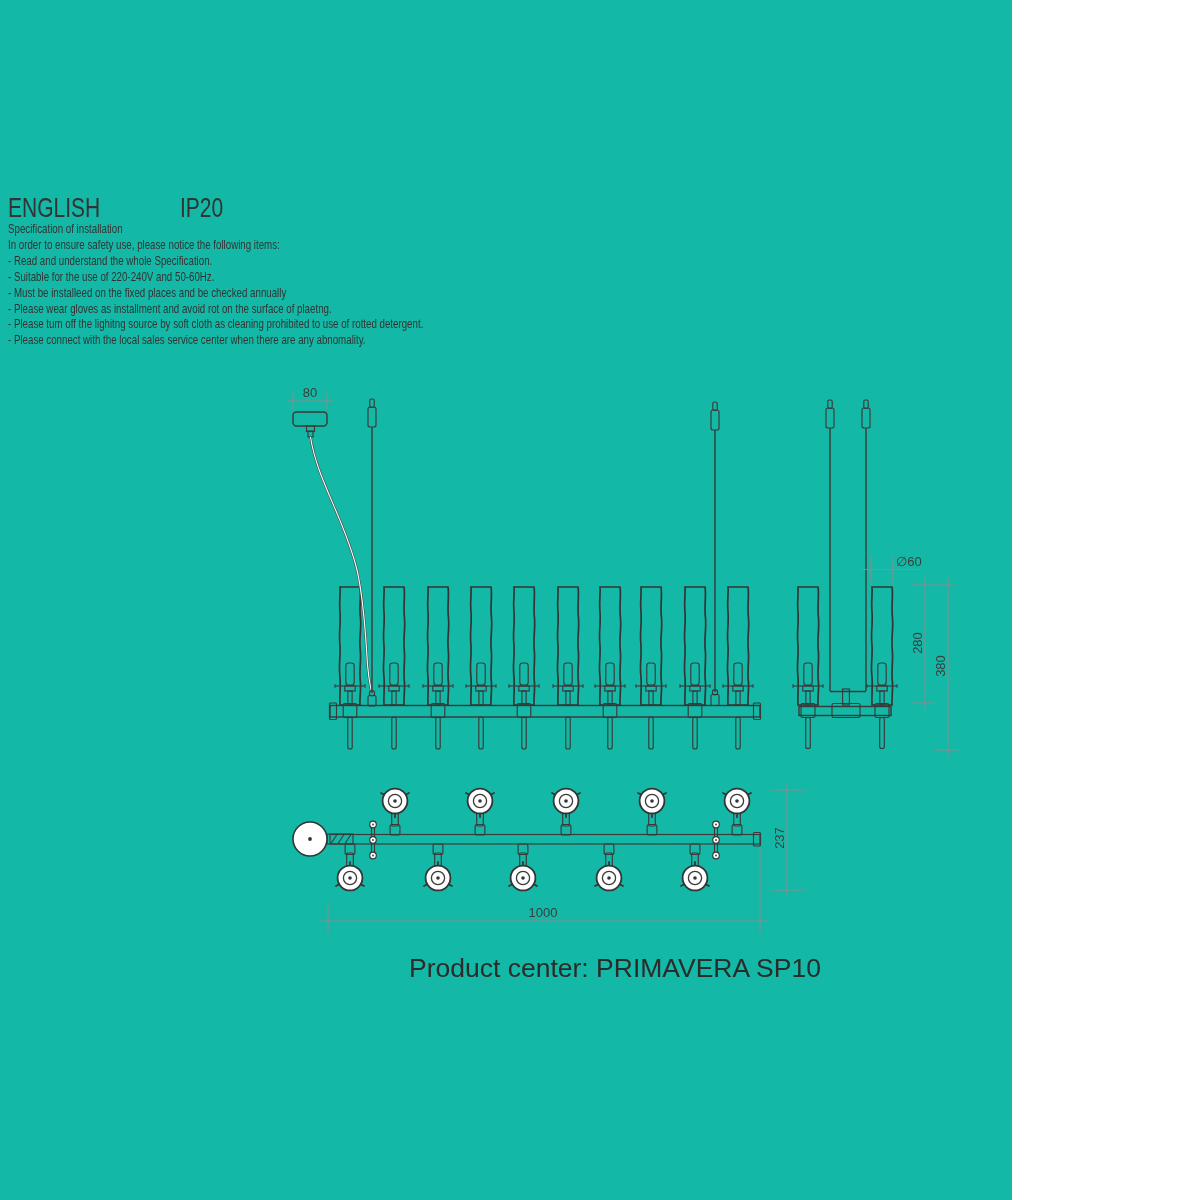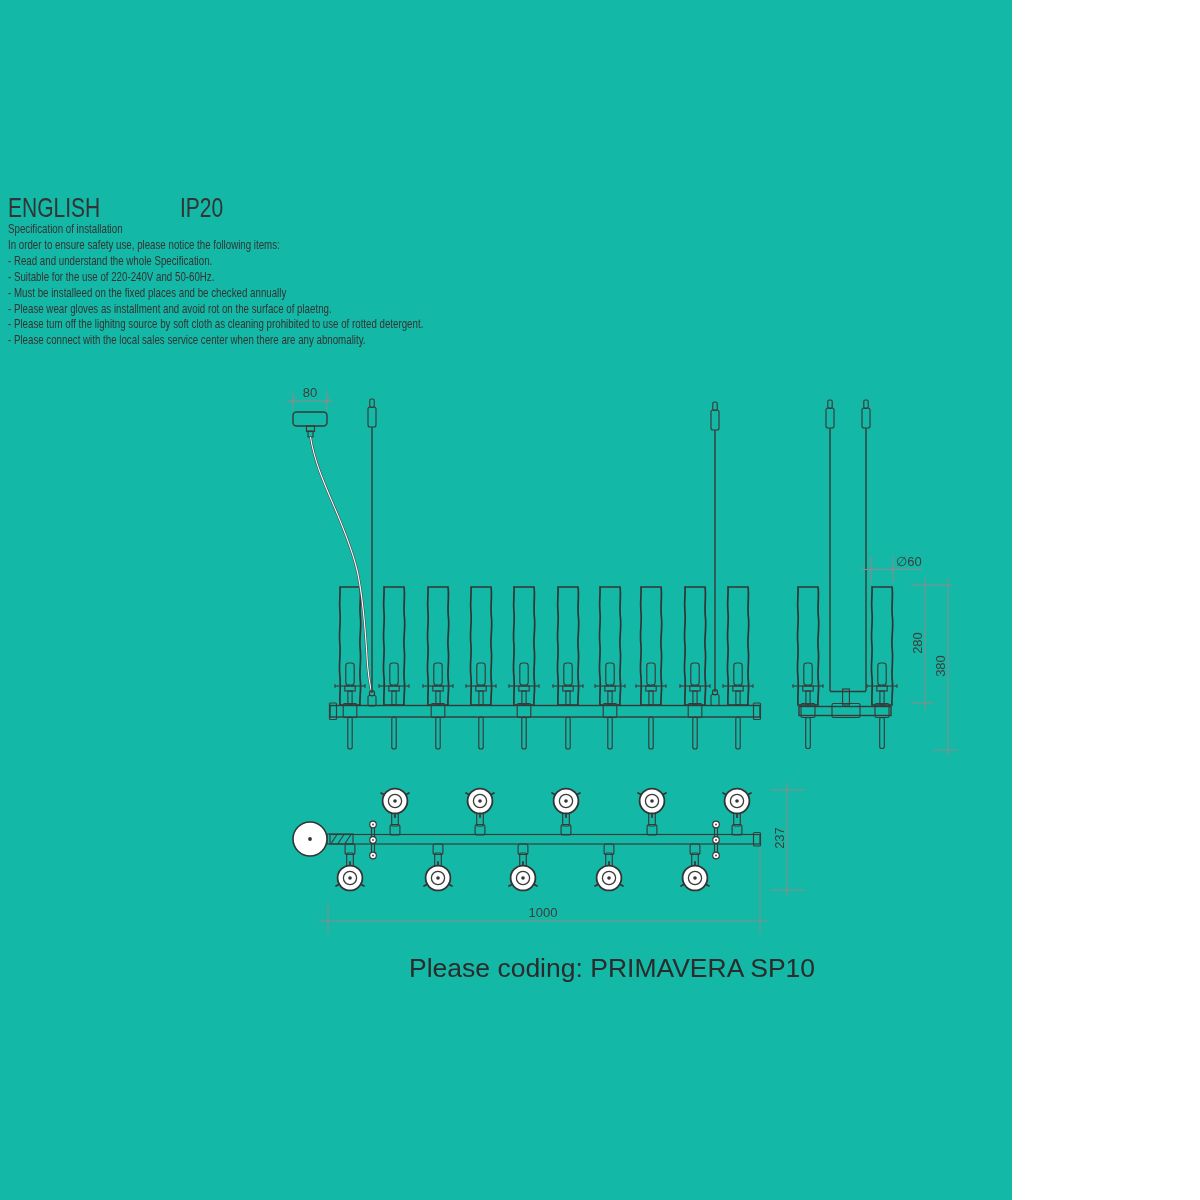--- a/index.html
+++ b/index.html
@@ -262,15 +262,15 @@
 
       <g>
         <line class="dim" x1="328" y1="903" x2="328" y2="933"></line>
         <line class="dim" x1="760" y1="848" x2="760" y2="933"></line>
         <line class="dim" x1="319" y1="921" x2="767" y2="921"></line>
         <text class="dimtxt" x="543" y="917" text-anchor="middle">1000</text>
       </g>
     </g>
   </svg>
 
-  <div class="footer">Please coding: PRIMAVERA SP10</div>
+  <div class="footer">Product center: PRIMAVERA SP10</div>
 
 </div>
 
 </body></html>

